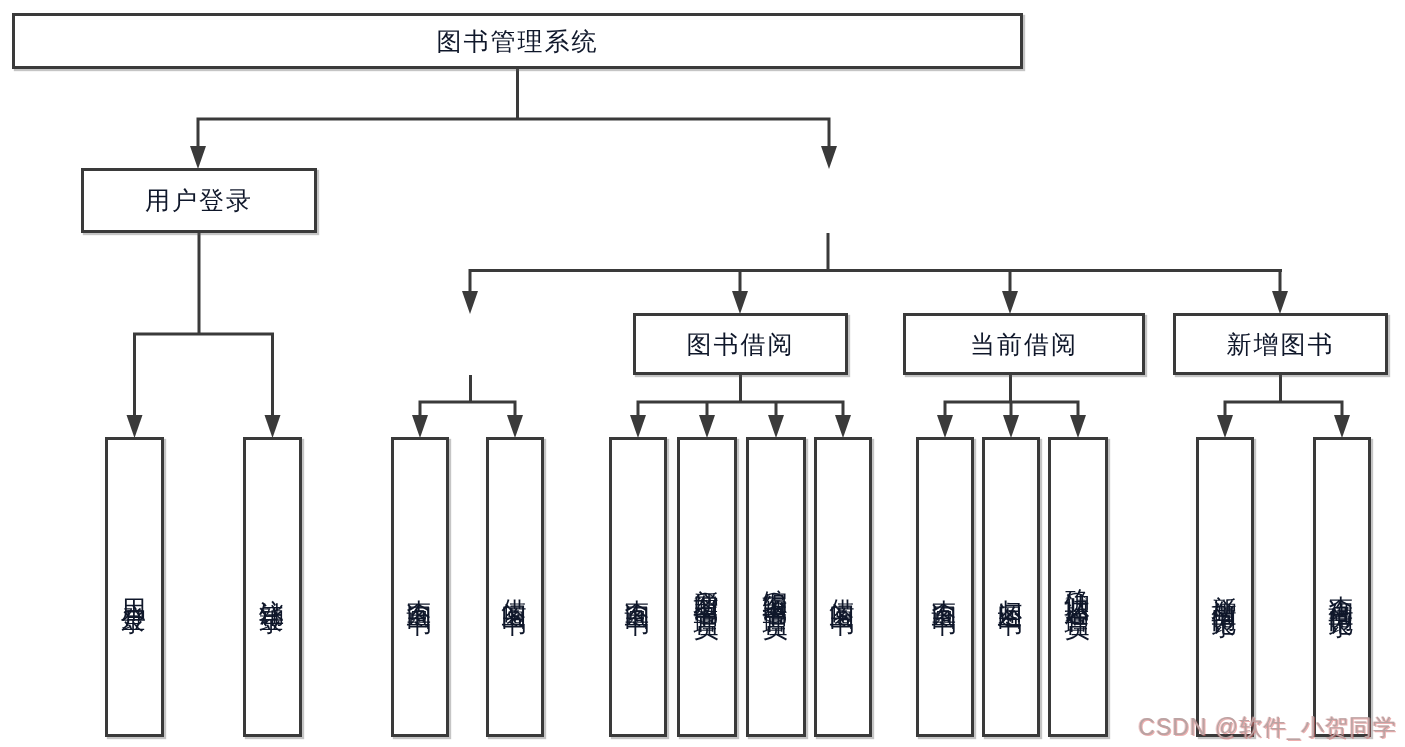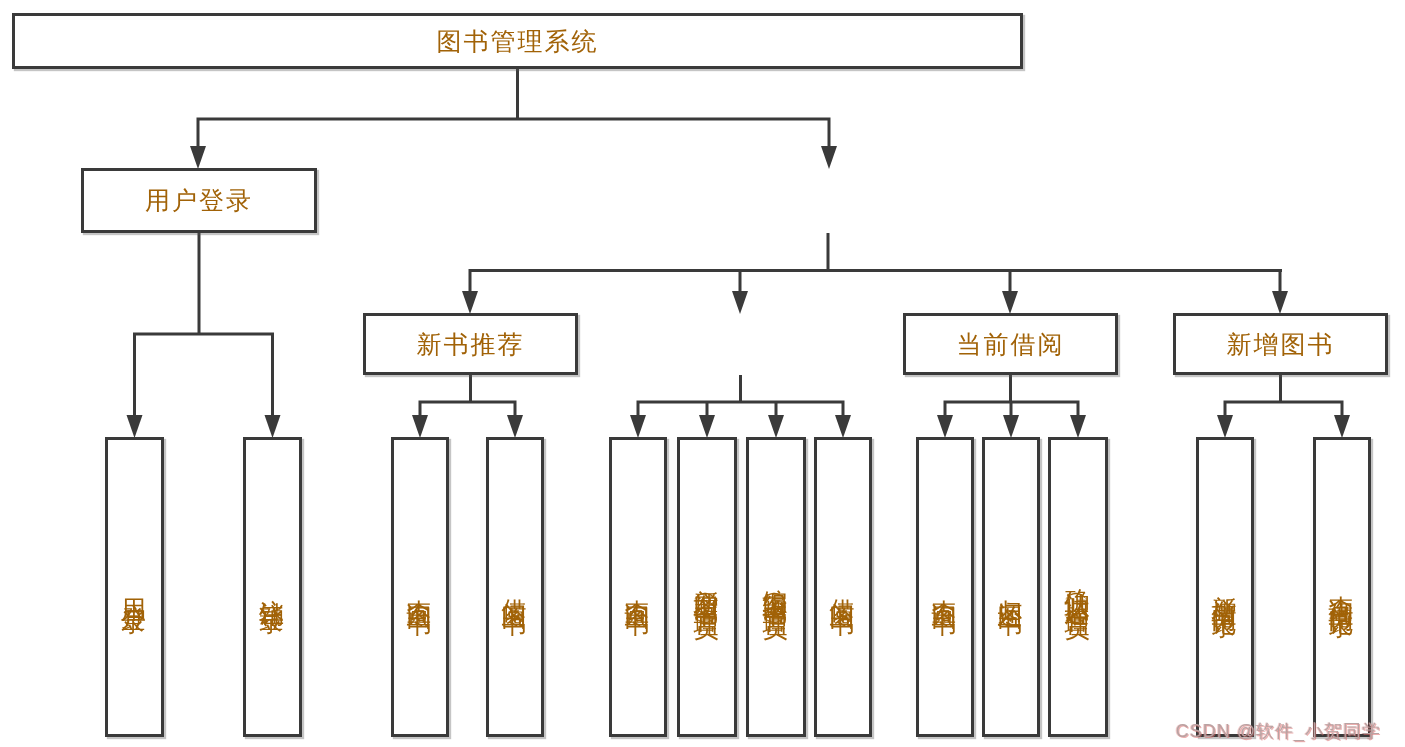--- a/index.html
+++ b/index.html
@@ -15,61 +15,61 @@
     position: absolute;
     left: 0; top: 0;
     width: 1405px; height: 747px;
     pointer-events: none;
   }
   .node {
     position: absolute;
     box-sizing: border-box;
     background: #ffffff;
     border: 3px solid #3a3a3a;
-    color: #a16207;
+    color: #0f172a;
     display: flex;
     align-items: center;
     justify-content: center;
     box-shadow: 2px 2px 1px rgba(90,90,90,0.35);
     white-space: nowrap;
   }
   .node.h { font-size: 25px; letter-spacing: 2px; }
   .node.v {
     writing-mode: vertical-rl;
     text-orientation: mixed;
     font-size: 25px;
     letter-spacing: 4px;
   }
   
   .pos-root          { left: 12px;   top: 13px;  width: 1011px; height: 56px; }
   .pos-user-login    { left: 81px;   top: 168px; width: 236px;  height: 65px; }
   .pos-book-mgmt     { left: 710px;  top: 168px; width: 236px;  height: 65px; }
   .pos-new-book      { left: 363px;  top: 313px; width: 215px;  height: 62px; }
   .pos-book-borrow   { left: 633px;  top: 313px; width: 215px;  height: 62px; }
-  .pos-cur-borrow    { left: 903px;  top: 313px; width: 215px;  height: 62px; }
+  .pos-cur-borrow    { left: 903px;  top: 313px; width: 242px;  height: 62px; }
   .pos-borrow-rec    { left: 1173px; top: 313px; width: 215px;  height: 62px; }
   .leaf              { top: 437px; height: 300px; }
   .pos-l-user-login  { left: 105px;  width: 59px; }
   .pos-l-logout      { left: 243px;  width: 59px; }
   .pos-l-nb-query    { left: 391px;  width: 58px; }
   .pos-l-nb-borrow   { left: 486px;  width: 58px; }
   .pos-l-bb-query    { left: 609px;  width: 58px; }
   .pos-l-bb-add      { left: 677px;  width: 60px; }
   .pos-l-bb-edit     { left: 746px;  width: 60px; }
   .pos-l-bb-borrow   { left: 814px;  width: 58px; }
   .pos-l-cb-query    { left: 916px;  width: 58px; }
   .pos-l-cb-return   { left: 982px;  width: 58px; }
   .pos-l-cb-confirm  { left: 1048px; width: 60px; }
   .pos-l-br-add      { left: 1196px; width: 58px; }
   .pos-l-br-query    { left: 1313px; width: 58px; }
   .watermark {
     position: absolute;
-    right: 24px;
+    right: 8px;
     bottom: 4px;
-    font-size: 18px;
+    font-size: 23px;
     color: #b9a3a3;
     text-shadow: 1px 1px 0 rgba(222,110,110,0.55), -1px 0 0 rgba(222,110,110,0.35);
     letter-spacing: 1px;
   }
 </style>
 </head>
 <body>
 
 <div class="canvas">
 
@@ -103,21 +103,21 @@
       <polygon points="1078,438 1070,415 1086,415"></polygon>
       <polygon points="1225,438 1217,415 1233,415"></polygon>
       <polygon points="1342,438 1334,415 1350,415"></polygon>
     </g>
   </svg>
 
   <div class="node h pos-root">图书管理系统</div>
 
   <div class="node h pos-user-login">用户登录</div>
 
-  <div class="node h pos-new-book">新书推荐</div>
+  <div class="node h pos-book-borrow">图书借阅</div>
   <div class="node h pos-cur-borrow">当前借阅</div>
   <div class="node h pos-borrow-rec">新增图书</div>
 
   <div class="node v leaf pos-l-user-login">用户登录</div>
   <div class="node v leaf pos-l-logout">注销登录</div>
 
   <div class="node v leaf pos-l-nb-query">查询图书</div>
   <div class="node v leaf pos-l-nb-borrow">借阅图书</div>
 
   <div class="node v leaf pos-l-bb-query">查询图书</div>

